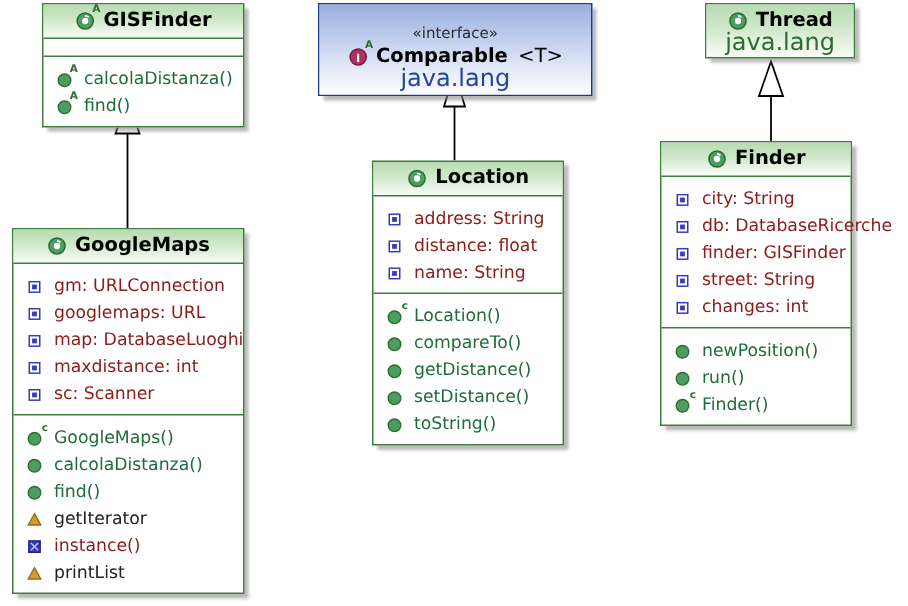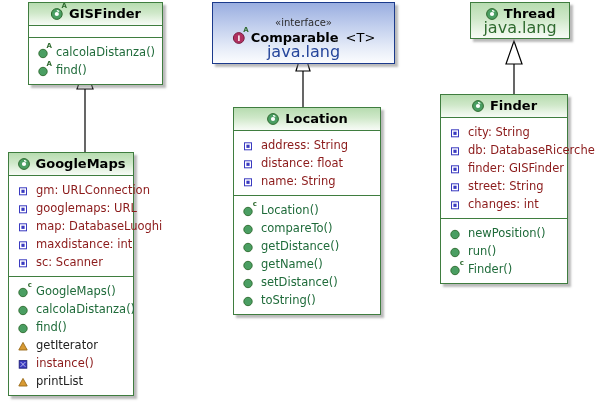--- a/index.html
+++ b/index.html
@@ -233,21 +233,21 @@
             <circle cx="7" cy="8" r="2.1" fill="#ffffff"></circle>
             <path d="M9.3 5.6 a3.3 3.3 0 0 0 -2.3 -1" stroke="#ffffff" stroke-width="1.1" fill="none"></path>
           </svg>
         </span>
         <span class="class-name">Thread</span>
       </div>
       <span class="pkg">java.lang</span>
     </div>
   </div>
 
-  <div class="uml-class" style="left:8px; top:152px; width:126px;">
+  <div class="uml-class" style="left:8px; top:152px; width:155px;">
     <div class="class-header">
       <div class="class-name-row">
         <span class="ico ico-title">
           <svg viewBox="0 0 15 15" width="15" height="15">
             <circle cx="7" cy="8" r="5.4" fill="#4a9e62" stroke="#2f6b2f" stroke-width="1"></circle>
             <circle cx="7" cy="8" r="2.1" fill="#ffffff"></circle>
             <path d="M9.3 5.6 a3.3 3.3 0 0 0 -2.3 -1" stroke="#ffffff" stroke-width="1.1" fill="none"></path>
           </svg>
         </span>
         <span class="class-name">GoogleMaps</span>
@@ -349,21 +349,21 @@
         <span class="ico">
           <svg viewBox="0 0 13 13" width="13" height="13">
             <polygon points="6,3.4 10.2,11 1.8,11" fill="#d89a33" stroke="#9a6a16" stroke-width="0.9"></polygon>
           </svg>
         </span>
         <span class="label">printList</span>
       </div>
     </div>
   </div>
 
-  <div class="uml-class" style="left:233px; top:107px; width:148px;">
+  <div class="uml-class" style="left:248px; top:107px; width:128px;">
     <div class="class-header">
       <div class="class-name-row">
         <span class="ico ico-title">
           <svg viewBox="0 0 15 15" width="15" height="15">
             <circle cx="7" cy="8" r="5.4" fill="#4a9e62" stroke="#2f6b2f" stroke-width="1"></circle>
             <circle cx="7" cy="8" r="2.1" fill="#ffffff"></circle>
             <path d="M9.3 5.6 a3.3 3.3 0 0 0 -2.3 -1" stroke="#ffffff" stroke-width="1.1" fill="none"></path>
           </svg>
         </span>
         <span class="class-name">Location</span>
@@ -418,28 +418,20 @@
         </span>
         <span class="label">compareTo()</span>
       </div>
       <div class="member method">
         <span class="ico">
           <svg viewBox="0 0 13 13" width="13" height="13">
             <circle cx="6" cy="7.5" r="4.2" fill="#4a9e62" stroke="#2f6b2f" stroke-width="0.9"></circle>
           </svg>
         </span>
         <span class="label">getDistance()</span>
-      </div>
-      <div class="member method">
-        <span class="ico">
-          <svg viewBox="0 0 13 13" width="13" height="13">
-            <circle cx="6" cy="7.5" r="4.2" fill="#4a9e62" stroke="#2f6b2f" stroke-width="0.9"></circle>
-          </svg>
-        </span>
-        <span class="label">getName()</span>
       </div>
       <div class="member method">
         <span class="ico">
           <svg viewBox="0 0 13 13" width="13" height="13">
             <circle cx="6" cy="7.5" r="4.2" fill="#4a9e62" stroke="#2f6b2f" stroke-width="0.9"></circle>
           </svg>
         </span>
         <span class="label">setDistance()</span>
       </div>
       <div class="member method">

